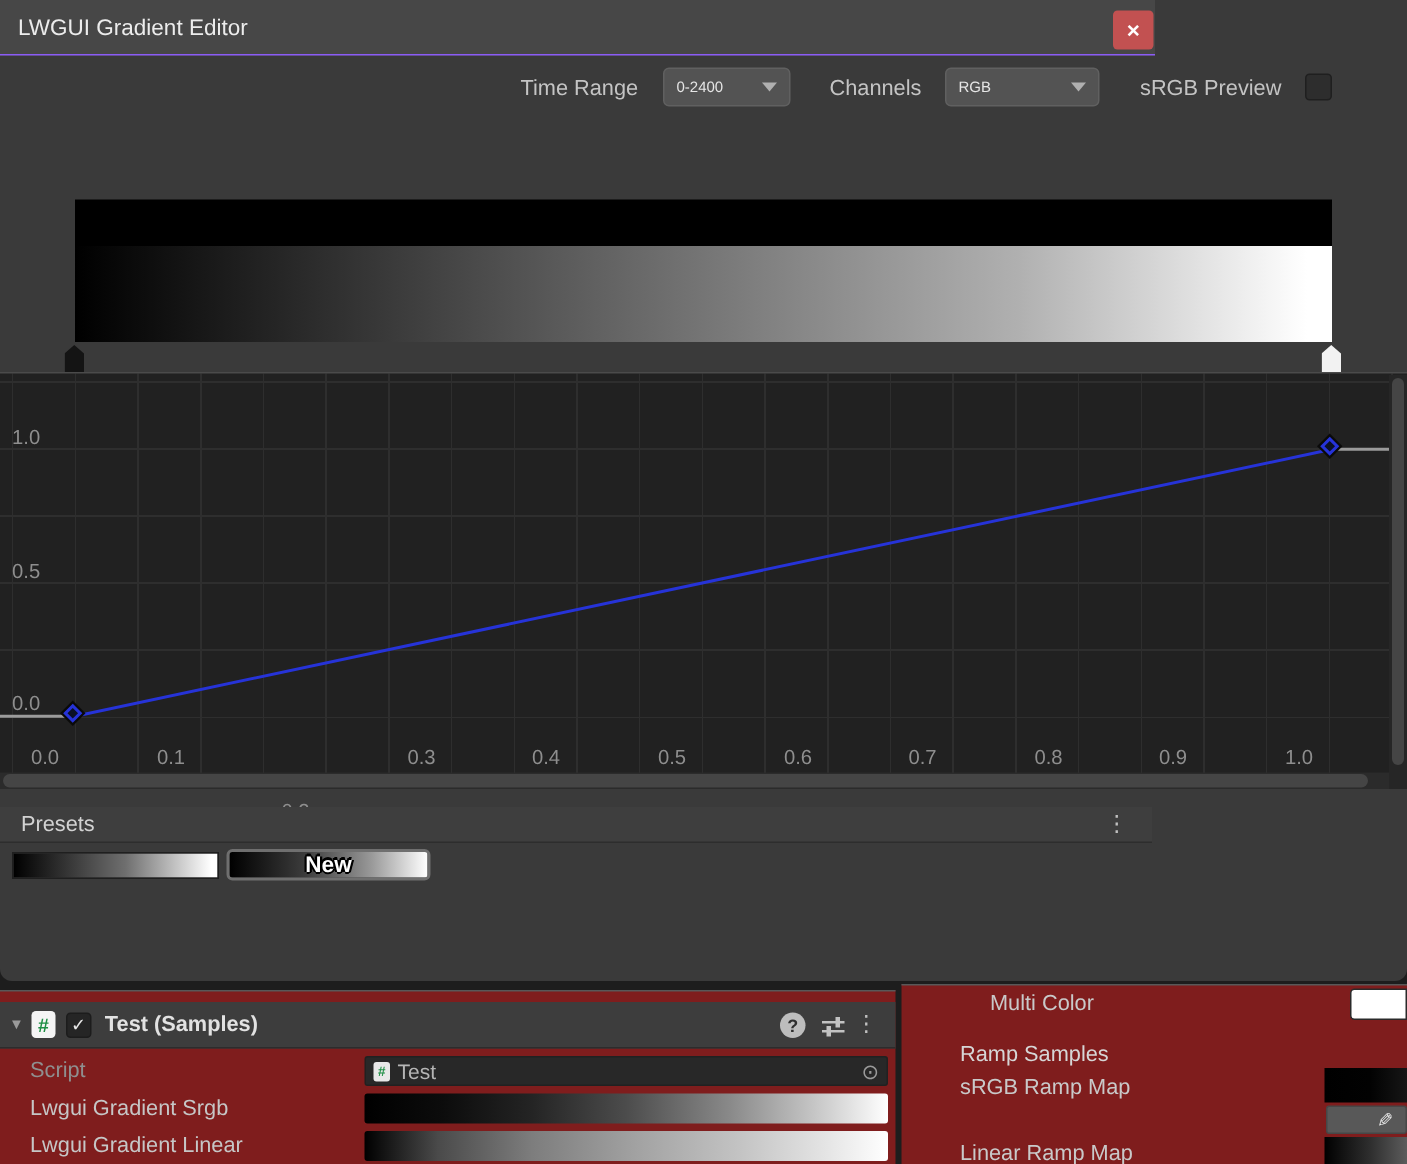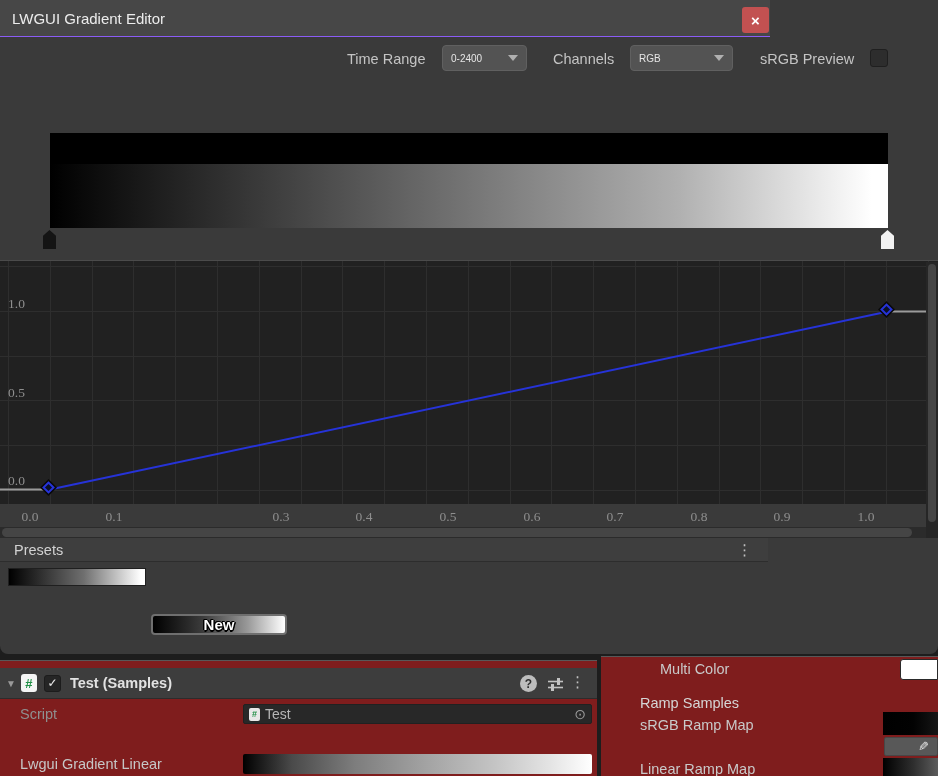--- a/index.html
+++ b/index.html
@@ -52,26 +52,25 @@
   }
   .stop-handle {
     position:absolute; top:230px; width:13px; height:19px;
     clip-path:polygon(50% 0, 100% 30%, 100% 100%, 0 100%, 0 30%);
     cursor:pointer;
   }
   .stop-left  { left:43px; background:#141414; }
   .stop-right { left:881px; background:#f2f2f2; }
   
   .curve-area {
-    position:absolute; left:0; top:260px; width:938px; height:244px;
+    position:absolute; left:0; top:248px; width:938px; height:278px;
     background-color:#212121; border-top:1px solid #4b4b4b;
     background-image:
       repeating-linear-gradient(180deg, transparent 0 5px, #2e2e2e 5px 6px, transparent 6px 44.75px),
       repeating-linear-gradient(90deg, transparent 0 8px, #2e2e2e 8px 9px, transparent 9px 41.8px);
-    font-family: Liberation Serif, serif;
   }
   .ytick { position:absolute; left:8px; width:28px; color:#8e8e8e; font-size:13.5px; }
   .xtick { position:absolute; top:248px; width:40px; text-align:center; color:#8e8e8e; font-size:13.5px; }
   .curve-svg { position:absolute; left:0; top:0; }
   .curve-key {
     position:absolute; width:9px; height:9px; transform:rotate(45deg);
     background:#0b1026; border:2px solid #2633d8; box-shadow:0 0 0 1.5px #0a0a0a;
     cursor:pointer;
   }
   .hscroll-track {
@@ -101,21 +100,21 @@
   }
   .preset-swatch {
     position:absolute; left:8px; top:568px; width:138px; height:18px;
     border:1px solid #1f1f1f; cursor:pointer;
     background:linear-gradient(90deg,#000,#6f6f6f 55%,#fff 97%);
   }
   .preset-new-btn {
     position:absolute; left:151px; top:566px; width:136px; height:21px;
     border:2px solid #6f6f6f; border-radius:4px; cursor:pointer;
     background:linear-gradient(90deg,#000 0%,#1c1c1c 18%,#3c3c3c 38%,#6a6a6a 55%,#9a9a9a 72%,#d0d0d0 87%,#fff 100%);
-    display:flex; align-items:center; justify-content:center;margin-top:48px;
+    display:flex; align-items:center; justify-content:center;
   }
   .preset-new-label {
     color:#fff; font-size:15px; font-weight:bold;
     text-shadow:-1.5px 0 #000, 1.5px 0 #000, 0 -1.5px #000, 0 1.5px #000, -1px -1px #000, 1px 1px #000;
   }
   
   .panel { position:absolute; background:#7f1d1d; border-top:1px solid #585858; }
   .left-panel  { left:0; top:660px; width:597px; height:116px; }
   .right-panel { left:601px; top:656px; width:337px; height:120px; }
   .insp-header {
@@ -278,20 +277,24 @@
 
     <div class="insp-row" style="top:43px;">
       <span class="row-label dim">Script</span>
       <div class="obj-field">
         <span class="mini-script">#</span>
         <span class="obj-field-text">Test</span>
         <span class="picker-icon">⊙</span>
       </div>
     </div>
 
+    <div class="insp-row" style="top:68px;">
+      <span class="row-label">Lwgui Gradient Srgb</span>
+      <div class="grad-field grad-srgb"></div>
+    </div>
 
     <div class="insp-row" style="top:93px;">
       <span class="row-label">Lwgui Gradient Linear</span>
       <div class="grad-field grad-linear"></div>
     </div>
   </div>
 
   <div class="panel right-panel">
     <span class="rp-label" style="left:59px; top:4px;">Multi Color</span>
     <div class="multicolor-swatch"></div>

